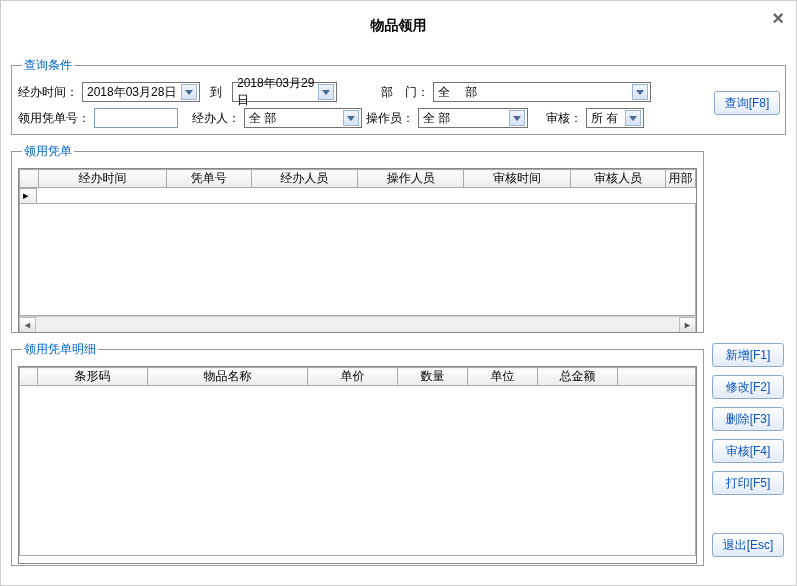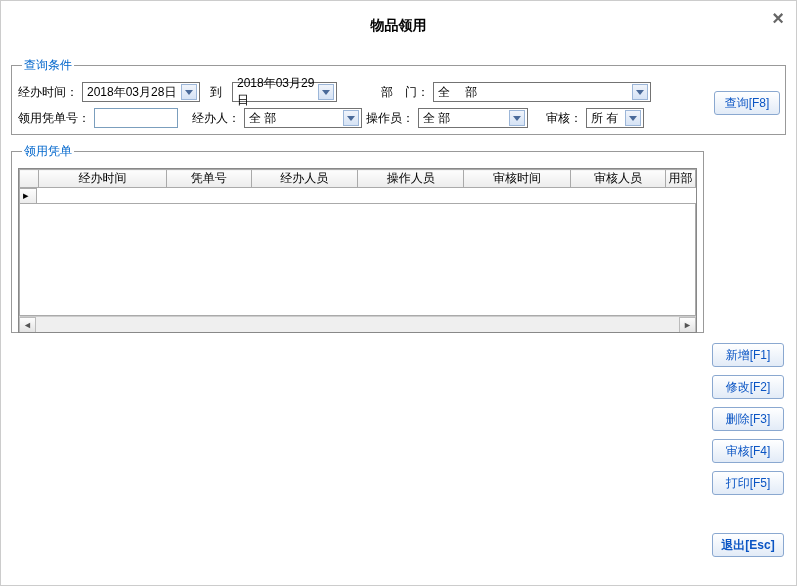--- a/index.html
+++ b/index.html
@@ -124,21 +124,21 @@
       flex: 1;
     }
     .side-buttons {
       width: 74px;
       display: flex;
       flex-direction: column;
       gap: 8px;
       padding-top: 20px;
     }
     .side-buttons .btn { width: 72px; }
-    .exit-wrapper { margin-top: 30px; font-weight: bold; }
+    .exit-wrapper { margin-top: 30px; }
 
     
     table {
       border-collapse: collapse;
       width: 100%;
       table-layout: fixed;
     }
     th {
       background: linear-gradient(#fdfdfd, #ececec);
       border: 1px solid #aaa;
@@ -287,20 +287,40 @@
             </div>
             <div class="table-body-empty voucher-body"></div>
             <div class="scrollbar-horiz">
               <div class="sb-btn">◄</div>
               <div class="sb-track"></div>
               <div class="sb-btn">►</div>
             </div>
           </div>
         </fieldset>
 
+        <fieldset class="detail-fieldset">
+          <legend>领用凭单明细</legend>
+          <div class="table-container" style="height:198px;">
+            <table>
+              <tbody>
+                  <tr>
+                <th class="row-header"></th>
+                <th style="width:110px;">条形码</th>
+                <th style="width:160px;">物品名称</th>
+                <th style="width:90px;">单价</th>
+                <th style="width:70px;">数量</th>
+                <th style="width:70px;">单位</th>
+                <th style="width:80px;">总金额</th>
+                <th></th>
+              </tr>
+            </tbody>
+              </table>
+            <div class="table-body-empty detail-body"></div>
+          </div>
+        </fieldset>
       </div>
 
       <div class="side-buttons" style="padding-top:200px;">
         <div class="btn">新增[F1]</div>
         <div class="btn">修改[F2]</div>
         <div class="btn">删除[F3]</div>
         <div class="btn">审核[F4]</div>
         <div class="btn">打印[F5]</div>
         <div class="exit-wrapper">
           <div class="btn">退出[Esc]</div>

